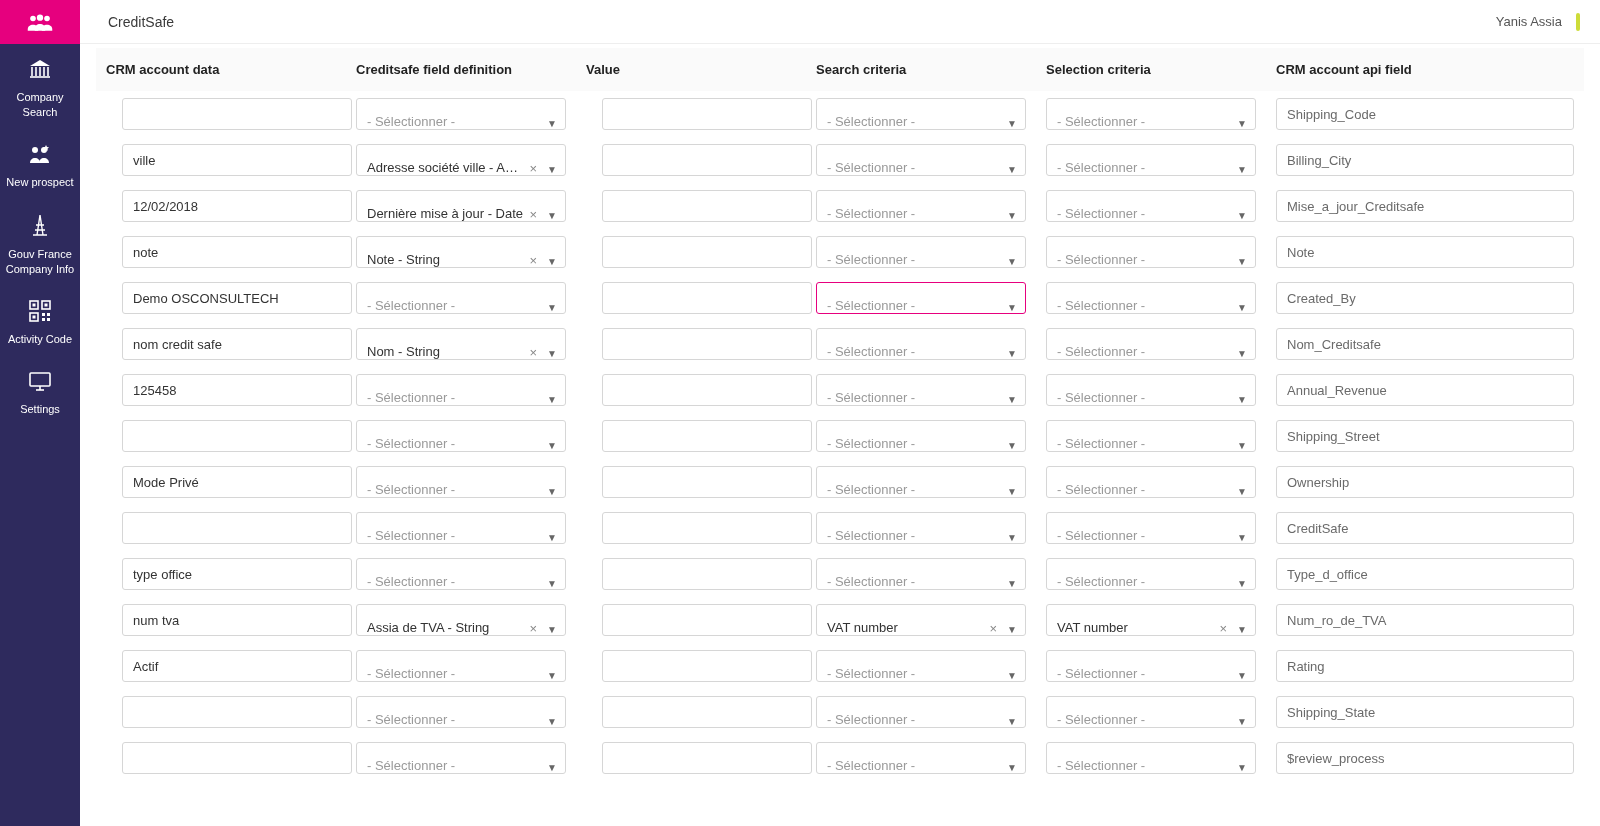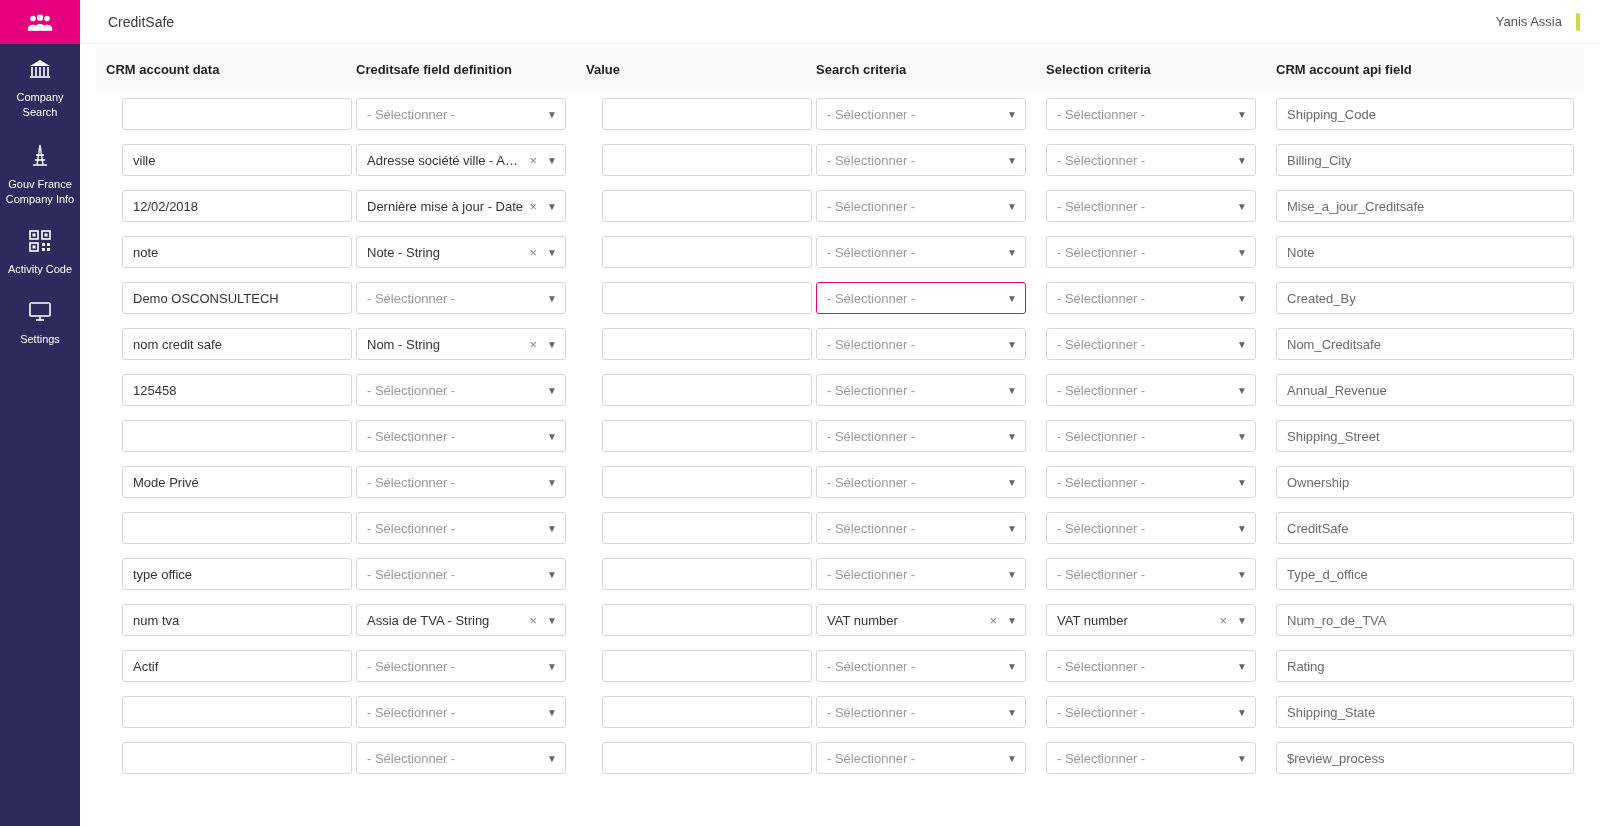--- a/index.html
+++ b/index.html
@@ -48,21 +48,21 @@
   }
 
   .combo {
     position: relative;
     width: 100%;
     height: 32px;
     border: 1px solid #d6d6d6;
     border-radius: 3px;
     background: #fff;
     display: flex;
-    align-items: center;
+    align-items: flex-end;
     padding: 0 8px 0 10px;
     cursor: pointer;
   }
   .combo.highlight { border-color: #e6007e; }
   .combo .combo-label {
     flex: 1;
     font-size: 13px;
     color: #333;
     white-space: nowrap;
     overflow: hidden;
@@ -115,20 +115,32 @@
         <line x1="12" y1="9" x2="12" y2="18"></line>
           <line x1="16" y1="9" x2="16" y2="18"></line>
         <line x1="20" y1="9" x2="20" y2="18"></line>
           <line x1="2" y1="19" x2="22" y2="19"></line>
       </svg>
     </span>
     <span class="label">Company
 Search</span>
   </div>
 
+  <div class="sidebar-item">
+    <span class="icon">
+      <svg width="24" height="22" viewBox="0 0 24 22" fill="#fff">
+        <circle cx="7" cy="7" r="3"></circle>
+          <path d="M2 20c0-3 2.2-5 5-5s5 2 5 5H2z"></path>
+        <circle cx="16" cy="7" r="3"></circle>
+          <path d="M11 20c0-3 2.2-5 5-5s5 2 5 5H11z"></path>
+        <path d="M18 2l1 2 2 .3-1.5 1.4.4 2L18 6.8 16.1 7.7l.4-2L15 4.3l2-.3z" fill="#fff"></path>
+      </svg>
+    </span>
+    <span class="label">New prospect</span>
+  </div>
 
   <div class="sidebar-item">
     <span class="icon">
       <svg width="24" height="24" viewBox="0 0 24 24" fill="none" stroke="#fff" stroke-width="1.4">
         <path d="M12 2 L9 22 M12 2 L15 22 M8 12 L16 12 M7 17 L17 17 M5 22 L19 22"></path>
       </svg>
     </span>
     <span class="label">Gouv France
 Company Info</span>
   </div>

